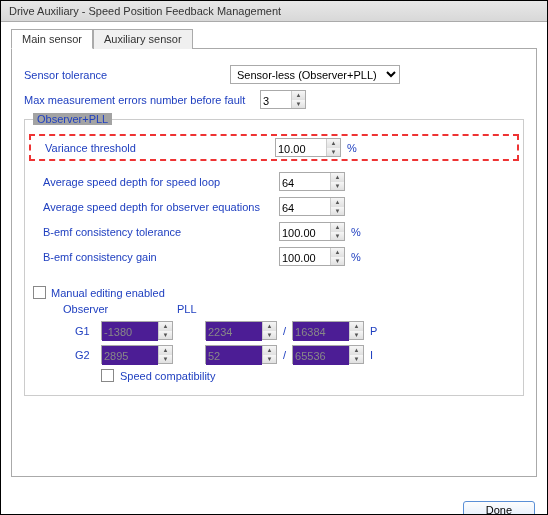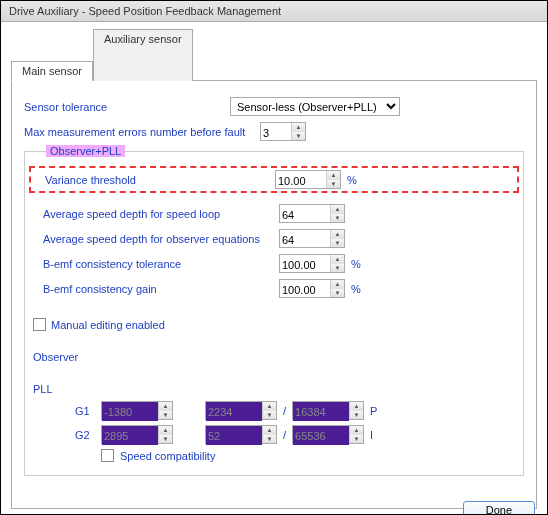--- a/index.html
+++ b/index.html
@@ -35,21 +35,20 @@
   border-bottom: none;
   background: #f0f0f0;
   font-size: 11px;
   color: #333;
   position: relative;
   top: 1px;
 }
 .tab.active {
   background: #fff;
   border-bottom: 1px solid #fff;
-  margin-top: 32px;
 }
 .panel {
   border: 1px solid #aaa;
   border-top: none;
   padding: 16px 12px 12px 12px;
   height: 428px;
   background: #fff;
 }
 .row {
   display: flex;
@@ -114,22 +113,22 @@
 .unit { color: #2040c0; width: 12px; }
 .groupbox {
   border: 1px solid #ccc;
   position: relative;
   margin-top: 10px;
   padding: 14px 8px 8px 8px;
 }
 .groupbox .legend {
   position: absolute;
   top: -7px;
-  left: 21px;
-  background: #f0abfc;
+  left: 8px;
+  background: #a3a3a3;
   padding: 0 4px;
   color: #2040c0;
   font-size: 11px;
 }
 .highlight {
   border: 2px dashed #e33;
   padding: 2px 4px;
   margin: 0 -4px 11px -4px;
 }
 .checkbox-row {
@@ -267,21 +266,21 @@
           </span>
         </span>
         <span class="unit">%</span>
       </div>
 
       <div class="checkbox-row">
         <span class="checkbox"></span>
         <span class="small-label">Manual editing enabled</span>
       </div>
 
-      <div style="display:flex; gap:16px; margin-bottom:2px;flex-direction:column;">
+      <div style="display:flex; gap:4px; margin-bottom:2px;">
         <span style="width:26px"></span>
         <span class="subhead col-left">Observer</span>
         <span class="subhead col-right">PLL</span>
       </div>
 
       <div class="gain-row">
         <span class="g">G1</span>
         <span class="spin disabled">
           <input type="text" disabled="" style="text-align: left; width: 56px;" value="-1380">
           <span class="arrows">

